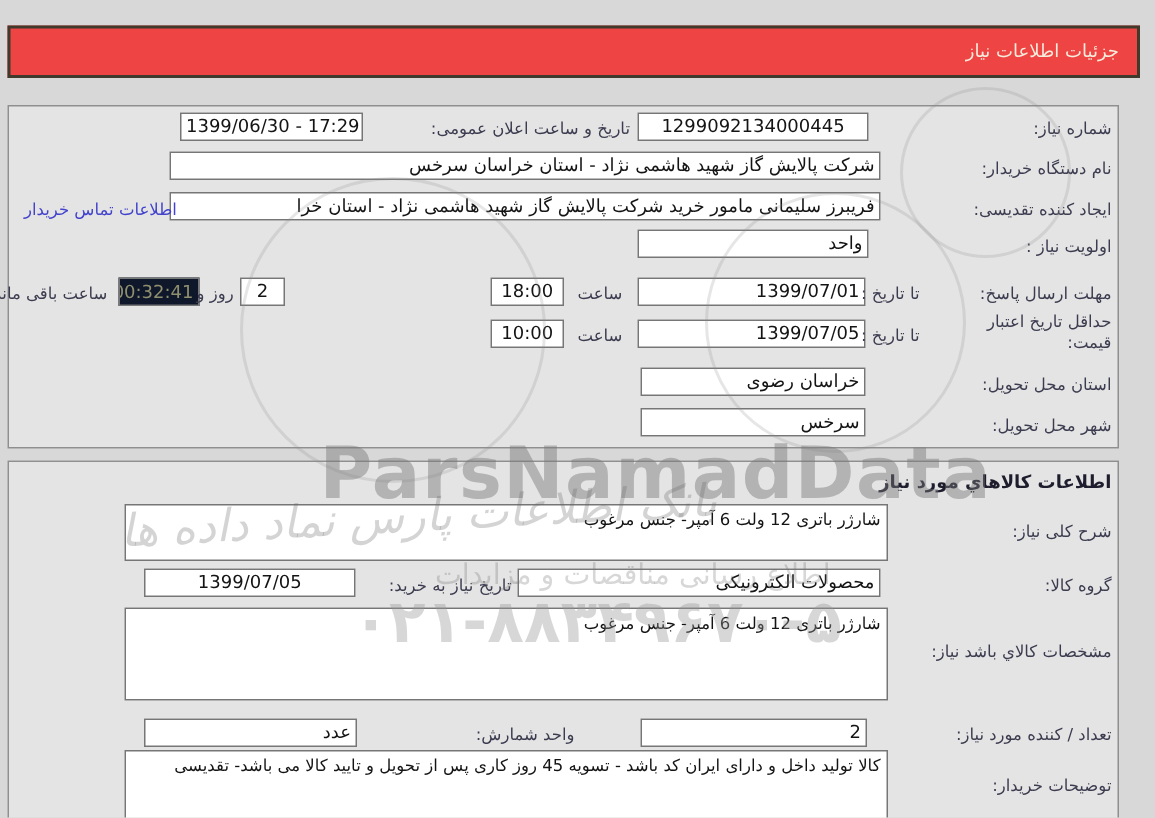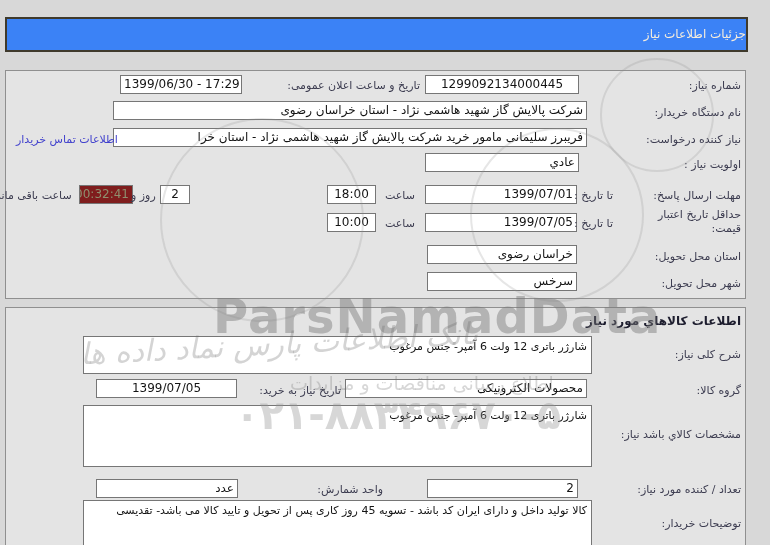--- a/index.html
+++ b/index.html
@@ -5,23 +5,23 @@
   html,body{margin:0;padding:0;}
   body{
     width:770px;height:545px;overflow:hidden;position:relative;
     background:#d8d8d8;
     font-family:"DejaVu Sans",sans-serif;
     font-size:11px;color:#101010;
   }
   
   .titlebar{
     position:absolute;left:5px;top:17px;width:739px;height:31px;
-    background:#3b82f6;border:2px solid #3f3a2c;
+    background:#ef4444;border:2px solid #3f3a2c;
     color:#f5ecdc;font-size:12px;line-height:31px;
-    text-align:right;
+    text-align:right;padding-right:12px;
   }
   
   .panel{
     position:absolute;left:5px;width:739px;
     background:#e4e4e4;border:1px solid #8f8f8f;
   }
   #panel1{top:70px;height:227px;}
   #panel2{top:307px;height:250px;}
   
   .lbl{
@@ -40,21 +40,21 @@
     z-index:2;
   }
   .box.center{text-align:center;}
   .box.ltr{direction:ltr;}
   .tarea{
     position:absolute;background:#ffffff;border:1px solid #767676;
     font-size:11px;color:#141414;text-align:right;
     padding:2px 4px;overflow:hidden;line-height:15px;z-index:2;
   }
   .countdown{
-    background:#7f1d1d;color:#8f8f6e;
+    background:#0f172a;color:#8f8f6e;
   }
   .link{
     position:absolute;color:#4242cd;white-space:nowrap;cursor:pointer;z-index:3;
   }
   
   .wm{position:absolute;pointer-events:none;z-index:30;}
   .wm-brand{
     left:213px;top:288px;font-size:48px;font-weight:bold;
     color:rgba(120,120,120,0.45);letter-spacing:1px;direction:ltr;
   }
@@ -81,28 +81,28 @@
 <div class="titlebar">جزئیات اطلاعات نیاز</div>
 
 <div class="panel" id="panel1"></div>
 
 <div class="lbl" style="right:29px;top:79px;">شماره نیاز:</div>
 <div class="box center ltr" style="left:425px;top:75px;width:146px;">1299092134000445</div>
 <div class="lbl" style="right:350px;top:79px;">تاریخ و ساعت اعلان عمومی:</div>
 <div class="box center ltr" style="left:120px;top:75px;width:114px;">1399/06/30 - 17:29</div>
 
 <div class="lbl" style="right:29px;top:106px;">نام دستگاه خریدار:</div>
-<div class="box" style="left:113px;top:101px;width:466px;">شرکت پالایش گاز شهید هاشمی نژاد - استان خراسان رضوی</div>
+<div class="box" style="left:113px;top:101px;width:466px;">شرکت پالایش گاز شهید هاشمی نژاد - استان خراسان سرخس</div>
 
-<div class="lbl" style="right:29px;top:133px;">نیاز کننده درخواست:</div>
+<div class="lbl" style="right:29px;top:133px;">ایجاد کننده تقدیسی:</div>
 <div class="box" style="left:113px;top:128px;width:466px;">فریبرز  سلیمانی مامور خرید شرکت پالایش گاز شهید هاشمی نژاد - استان خرا</div>
 <div class="link" style="left:16px;top:133px;">اطلاعات تماس خریدار</div>
 
 <div class="lbl" style="right:29px;top:158px;">اولویت نیاز :</div>
-<div class="box" style="left:425px;top:153px;width:146px;">عادي</div>
+<div class="box" style="left:425px;top:153px;width:146px;">واحد</div>
 
 <div class="lbl" style="right:29px;top:189px;">مهلت ارسال پاسخ:</div>
 <div class="lbl" style="right:157px;top:189px;">تا تاریخ :</div>
 <div class="box" style="left:425px;top:185px;width:144px;">1399/07/01</div>
 <div class="lbl" style="left:385px;top:189px;">ساعت</div>
 <div class="box center" style="left:327px;top:185px;width:41px;">18:00</div>
 <div class="box center" style="left:160px;top:185px;width:22px;">2</div>
 <div class="lbl" style="left:131px;top:189px;">روز و</div>
 <div class="box center countdown" style="left:79px;top:185px;width:46px;">00:32:41</div>
 <div class="lbl" style="left:-10px;top:189px;width:85px;text-align:left;">ساعت باقی مانده</div>

